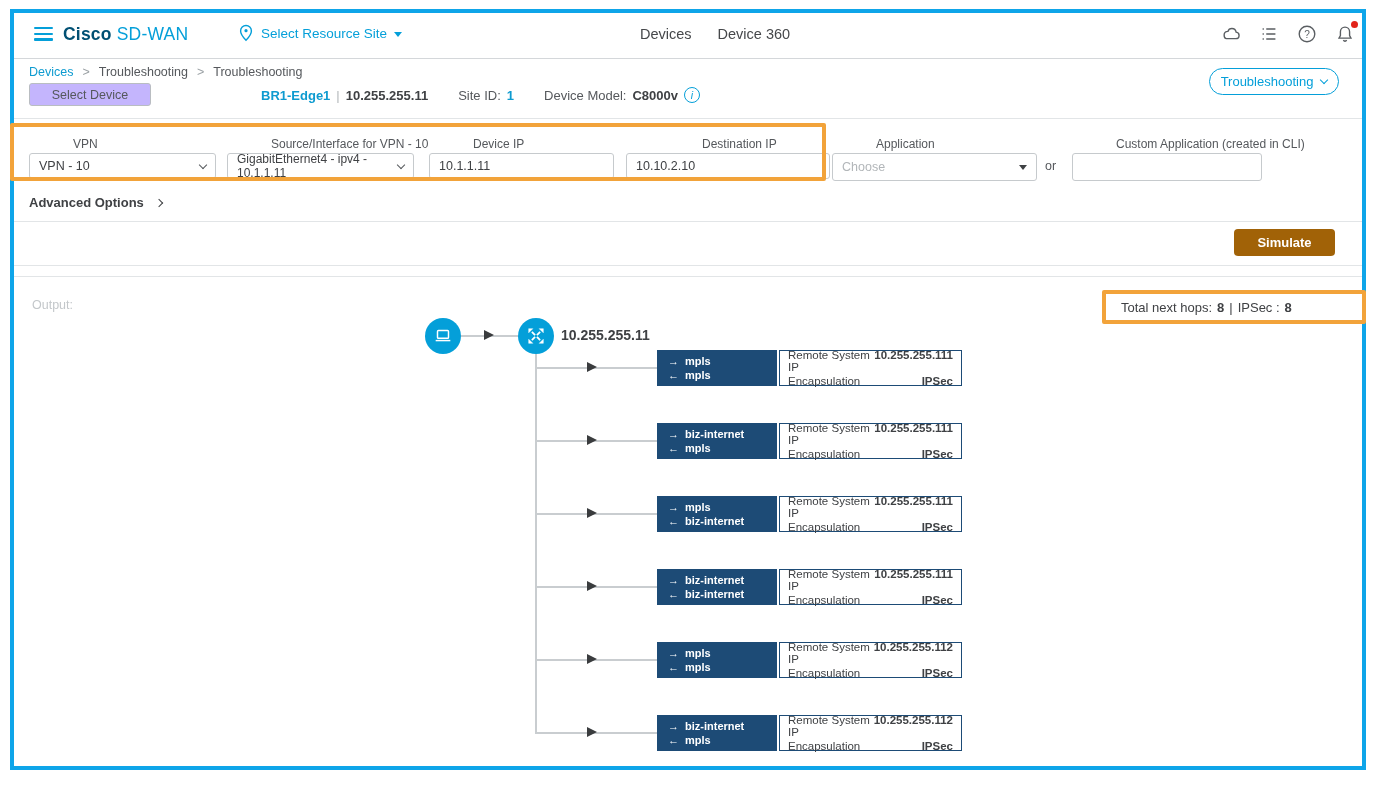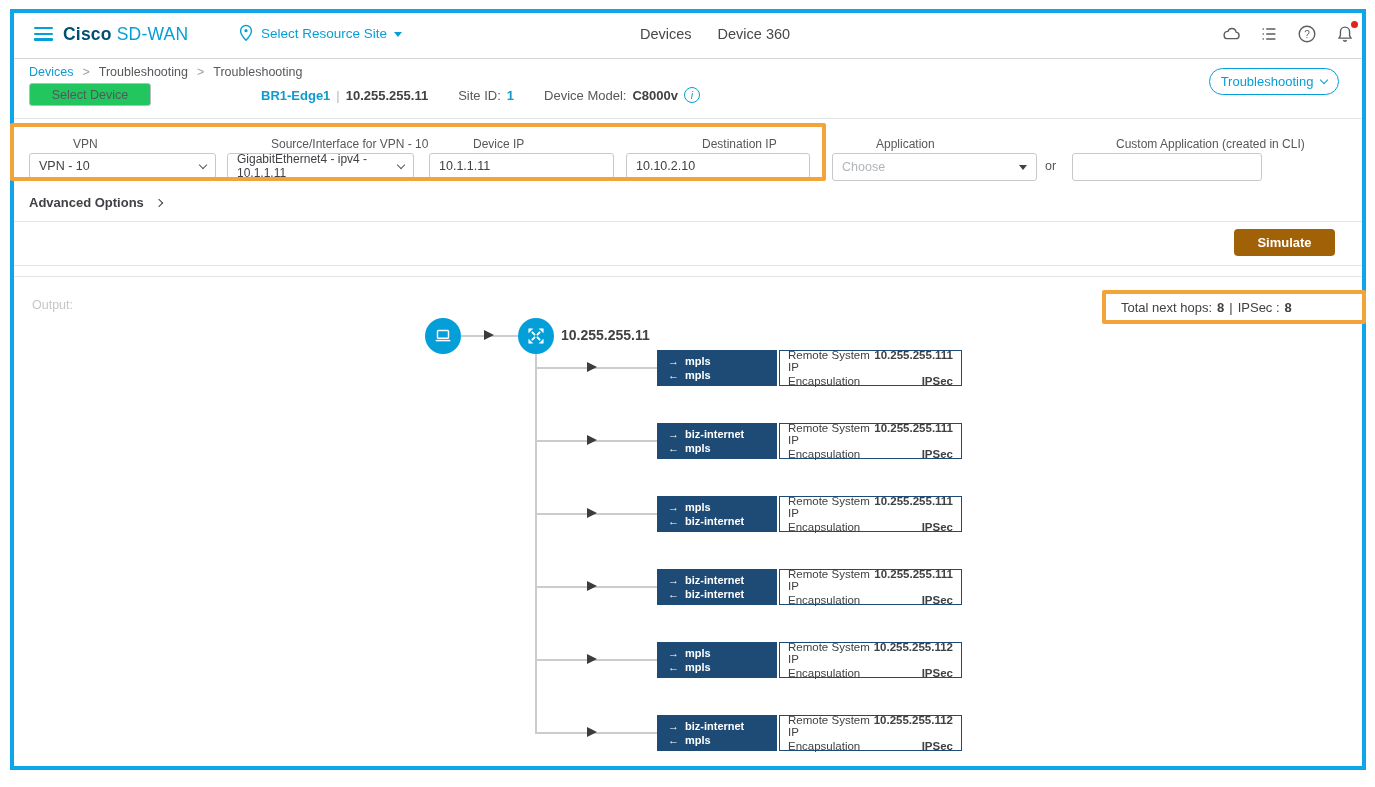--- a/index.html
+++ b/index.html
@@ -21,21 +21,21 @@
   .tabs div { cursor:pointer; }
   .hicons { position:absolute; left:1206px; top:10px; display:flex; gap:16px; align-items:center; }
   .hicons .ic { width:22px; height:22px; position:relative; cursor:pointer; }
   .dot { position:absolute; right:-2px; top:-2px; width:7px; height:7px; border-radius:50%; background:#e2231a; }
 
   
   .crumbs { position:absolute; left:15px; top:52px; font-size:12.5px; color:#55585c; display:flex; gap:9px; }
   .crumbs .lnk { color:#0e9bd0; cursor:pointer; }
   .crumbs .sep { color:#9aa0a4; }
   .btn-outline { position:absolute; left:15px; top:70px; width:122px; height:23px; border:1px solid #b9bdc1;
-                 border-radius:3px; font-size:12.5px; color:#55585c; background:#22c55e; display:flex;
+                 border-radius:3px; font-size:12.5px; color:#55585c; background:#c4b5fd; display:flex;
                  align-items:center; justify-content:center; cursor:pointer; }
   .devinfo { position:absolute; left:247px; top:74px; display:flex; align-items:center; gap:6px; font-size:13px; color:#55585c; }
   .devinfo .name { color:#0e9bd0; font-weight:700; }
   .devinfo .bold { color:#3f4144; font-weight:700; }
   .devinfo .pipe { color:#b3b7ba; font-weight:400; }
   .devinfo .gap { width:18px; }
   .devinfo .blue { color:#0e9bd0; font-weight:700; }
   .info-ic { width:16px; height:16px; border:1.4px solid #049fd9; border-radius:50%; color:#049fd9;
              font-size:10.5px; display:flex; align-items:center; justify-content:center; font-style:italic; cursor:pointer; }
   .tshoot-btn { position:absolute; left:1195px; top:55px; width:130px; height:27px; border:1.5px solid #049fd9;
@@ -180,21 +180,21 @@
     <span>VPN - 10</span>
     <span class="chev"></span>
   </div>
   <div class="fld-box" style="left:213px; top:140px; width:187px; font-size:12px">
     <span>GigabitEthernet4 - ipv4 - 10.1.1.11</span>
     <span class="chev"></span>
   </div>
   <div class="fld-box" style="left:415px; top:140px; width:185px">
     <span>10.1.1.11</span>
   </div>
-  <div class="fld-box" style="left:612px; top:140px; width:184px">
+  <div class="fld-box" style="left:612px; top:140px; width:204px">
     <span>10.10.2.10</span>
   </div>
   <div class="fld-box" style="left:818px; top:140px; width:205px; height:28px">
     <span class="placeholder">Choose</span>
     <span class="tri-down"></span>
   </div>
   <div class="or-lbl">or</div>
   <div class="fld-box" style="left:1058px; top:140px; width:190px; height:28px">
     <input value="" style="">
   </div>

